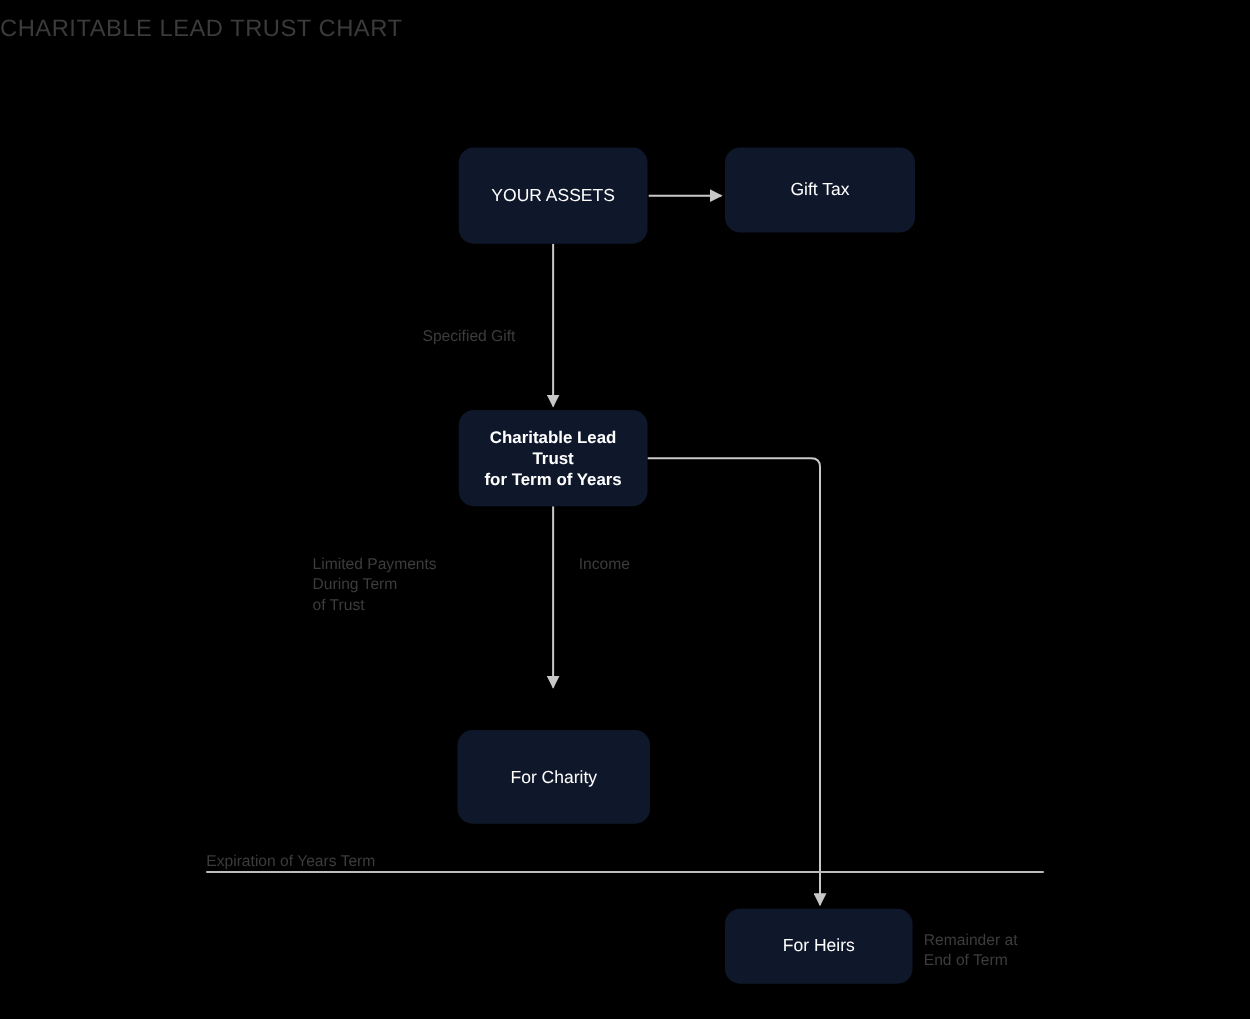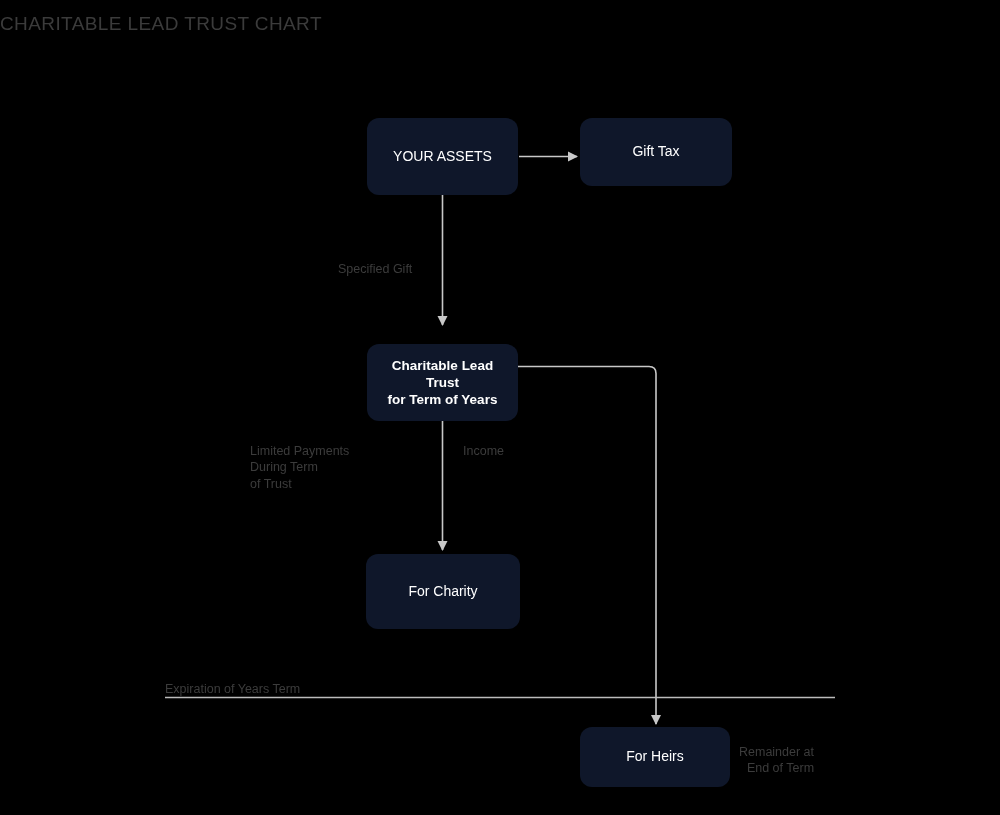--- a/index.html
+++ b/index.html
@@ -102,41 +102,41 @@
   </svg>
 
   <div class="node plain" style="left:367px; top:118px; width:151px; height:77px;">
     <span>YOUR ASSETS</span>
   </div>
 
   <div class="node plain" style="left:580px; top:118px; width:152px; height:68px;">
     <span>Gift Tax</span>
   </div>
 
-  <div class="node" style="left:367px; top:328px; width:151px; height:77px;margin-top:16px;">
+  <div class="node" style="left:367px; top:328px; width:151px; height:77px;">
     <span>
       <span>Charitable Lead Trust</span><br>
       <span>for Term of Years</span>
     </span>
   </div>
 
-  <div class="node plain" style="left:366px; top:554px; width:154px; height:75px;">
+  <div class="node plain" style="left:366px; top:584px; width:154px; height:75px;">
     <span>For Charity</span>
   </div>
 
   <div class="node plain" style="left:580px; top:727px; width:150px; height:60px;">
     <span>For Heirs</span>
   </div>
 
   <div class="edge-label left-align" style="left:338px; top:261px;">Specified Gift</div>
 
   <div class="edge-label right-align" style="left:250px; top:443px; width:182px;">Limited Payments
 During Term
 of Trust</div>
 
   <div class="edge-label left-align" style="left:453px; top:443px;margin-left:10px;">Income</div>
 
   <div class="edge-label left-align" style="left:165px; top:681px;">Expiration of Years Term</div>
 
-  <div class="edge-label left-align" style="left:739px; top:744px;text-align:right;">Remainder at
+  <div class="edge-label left-align" style="left:739px; top:744px;">Remainder at
 End of Term</div>
 
 </div>
 
 </body></html>

